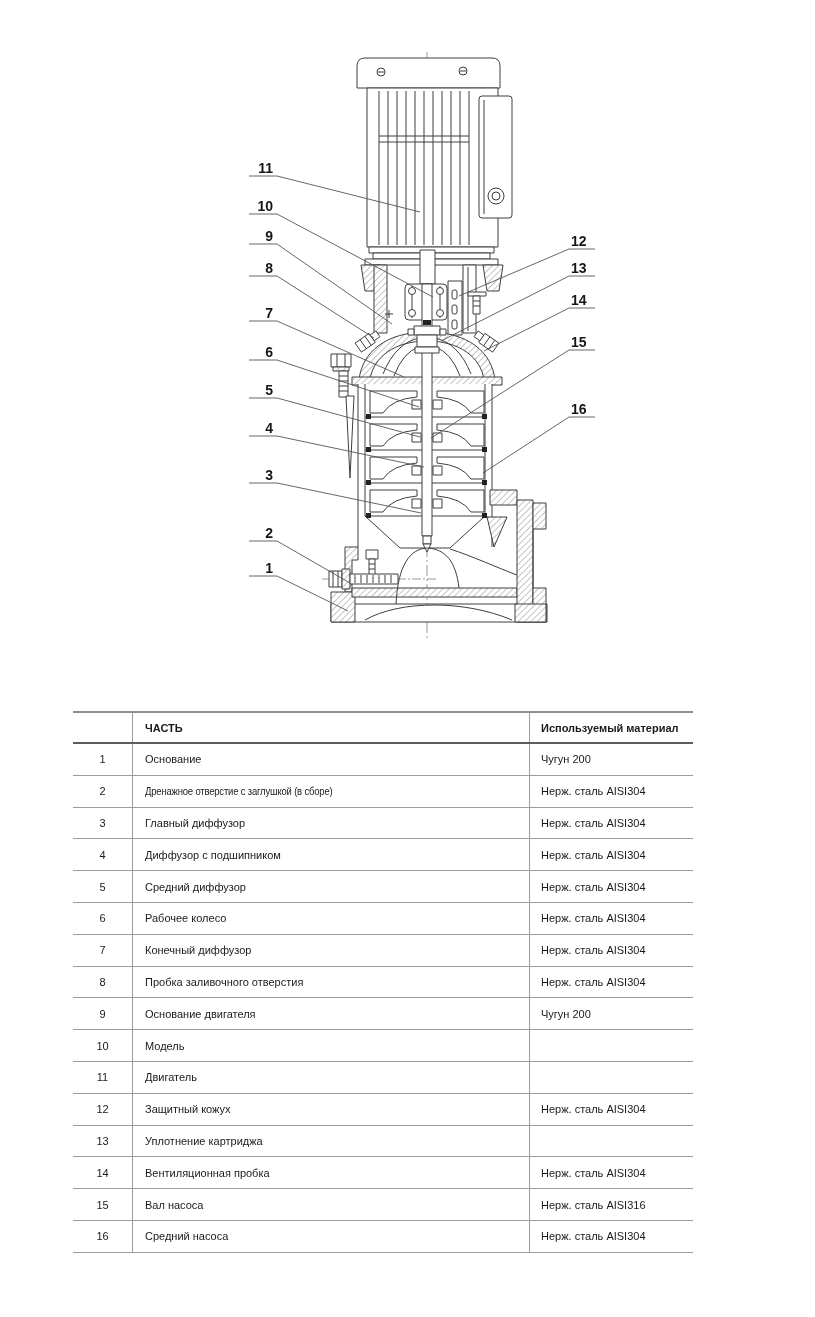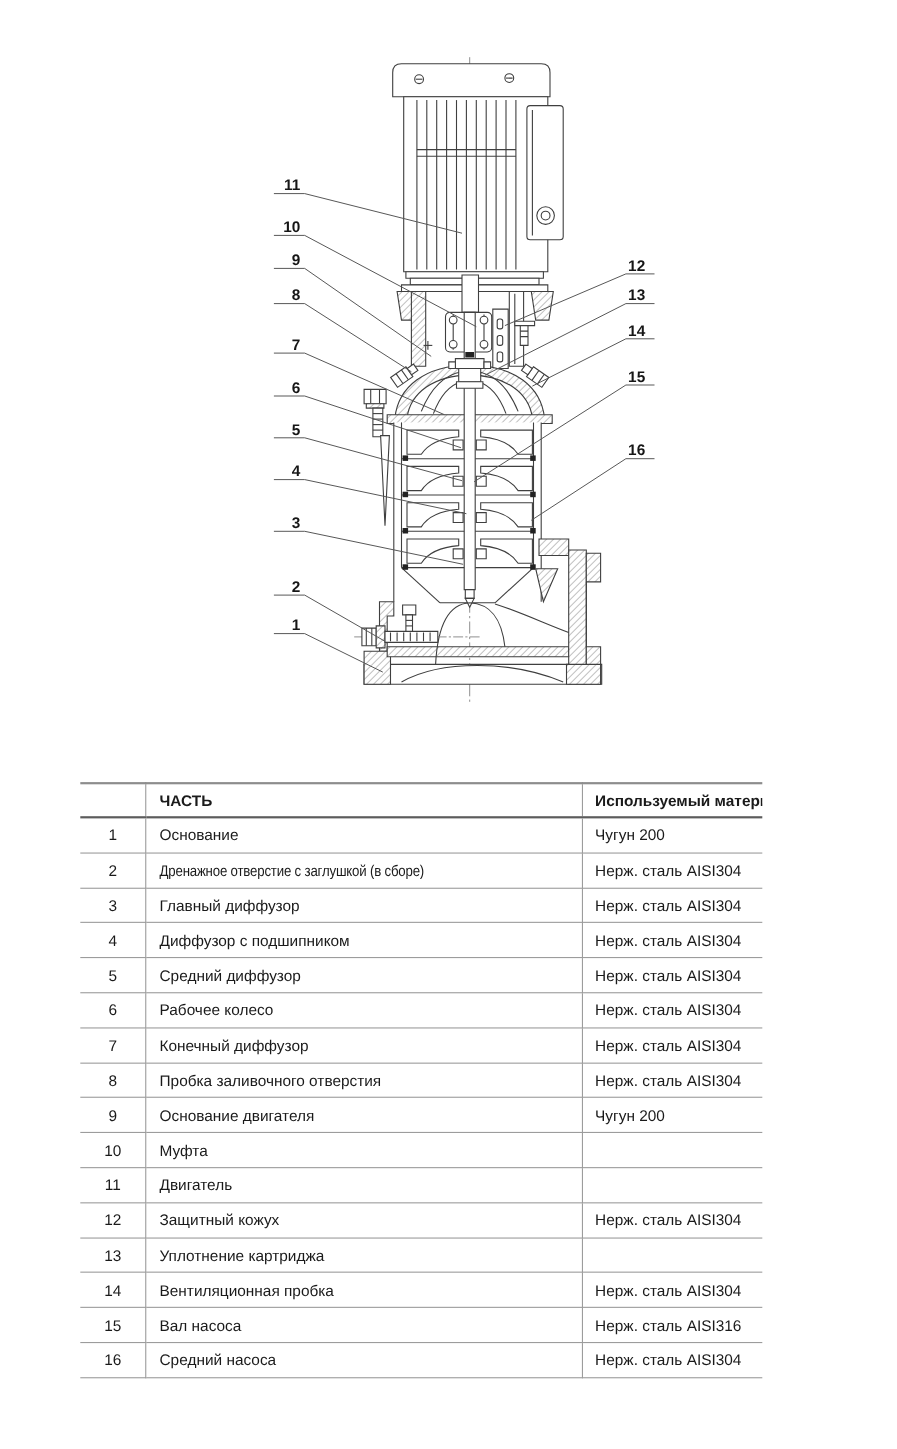--- a/index.html
+++ b/index.html
@@ -3,21 +3,21 @@
 <meta charset="utf-8">
 <style>
   html,body{margin:0;padding:0;background:#ffffff;}
   body{font-family:"Liberation Sans", sans-serif;color:#1a1a1a;}
   .page{position:relative;width:693px;height:1317px;background:#fff;overflow:hidden;}
   .diagram{position:absolute;left:0;top:0;}
   .diagram line,.diagram path,.diagram rect,.diagram circle,.diagram polyline,.diagram polygon{vector-effect:non-scaling-stroke;}
   .co{font:700 14px "Liberation Sans", sans-serif;fill:#161616;}
   .model-title{position:absolute;left:78px;top:670px;font-size:18px;font-weight:700;letter-spacing:.2px;white-space:nowrap;}
   table.parts{position:absolute;left:73px;top:711px;width:696px;border-collapse:collapse;table-layout:fixed;
-    border-top:2px solid #8d8d8d;font-size:14px;}
+    border-top:2px solid #8d8d8d;font-size:11px;}
   table.parts th,table.parts td{padding:0;vertical-align:middle;overflow:hidden;white-space:nowrap;}
   table.parts thead th{height:29px;border-bottom:2px solid #5c5c5c;font-weight:700;text-align:left;}
   table.parts tbody td{height:30.8px;border-bottom:1.5px solid #9c9c9c;}
   .c-num{width:59px;text-align:center;border-right:1.2px solid #9c9c9c;}
   .c-part{width:384px;padding-left:12px !important;border-right:1.2px solid #9c9c9c;text-align:left;}
   .c-mat{width:253px;padding-left:11px !important;text-align:left;}
   thead .c-part{padding-left:12px;}
   .squeeze{display:inline-block;transform:scaleX(.86);transform-origin:0 50%;letter-spacing:-.2px;}
 </style>
 </head>
@@ -323,21 +323,21 @@
         <td class="c-part">Пробка заливочного отверстия</td>
         <td class="c-mat">Нерж. сталь AISI304</td>
       </tr>
       <tr>
         <td class="c-num">9</td>
         <td class="c-part">Основание двигателя</td>
         <td class="c-mat">Чугун 200</td>
       </tr>
       <tr>
         <td class="c-num">10</td>
-        <td class="c-part">Муфта</td>
+        <td class="c-part">Модель</td>
         <td class="c-mat"></td>
       </tr>
       <tr>
         <td class="c-num">11</td>
         <td class="c-part">Двигатель</td>
         <td class="c-mat"></td>
       </tr>
       <tr>
         <td class="c-num">12</td>
         <td class="c-part">Защитный кожух</td>

